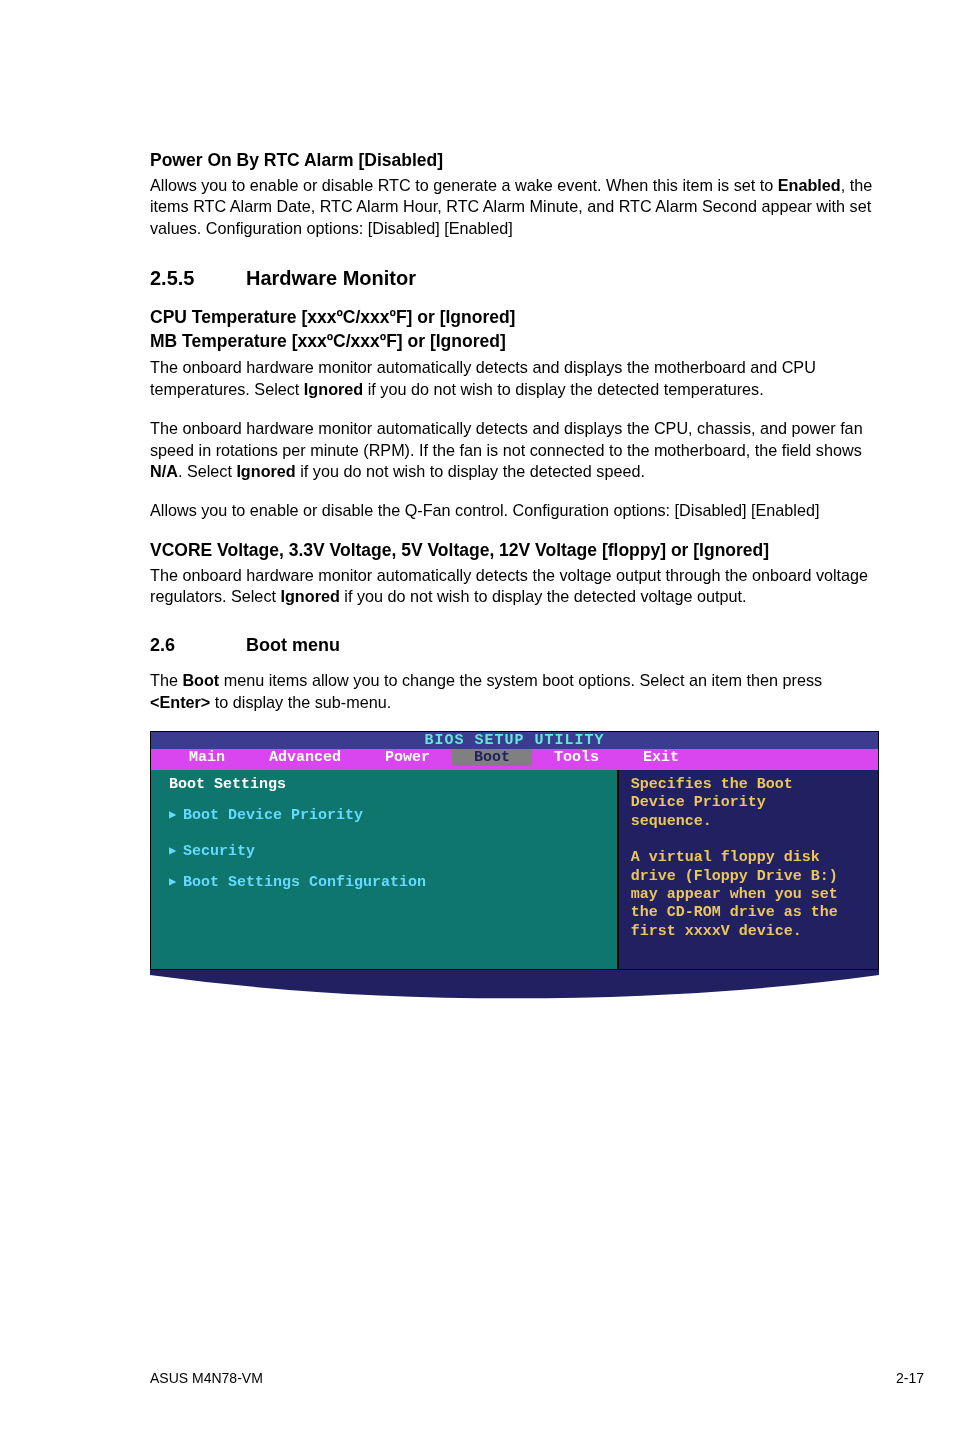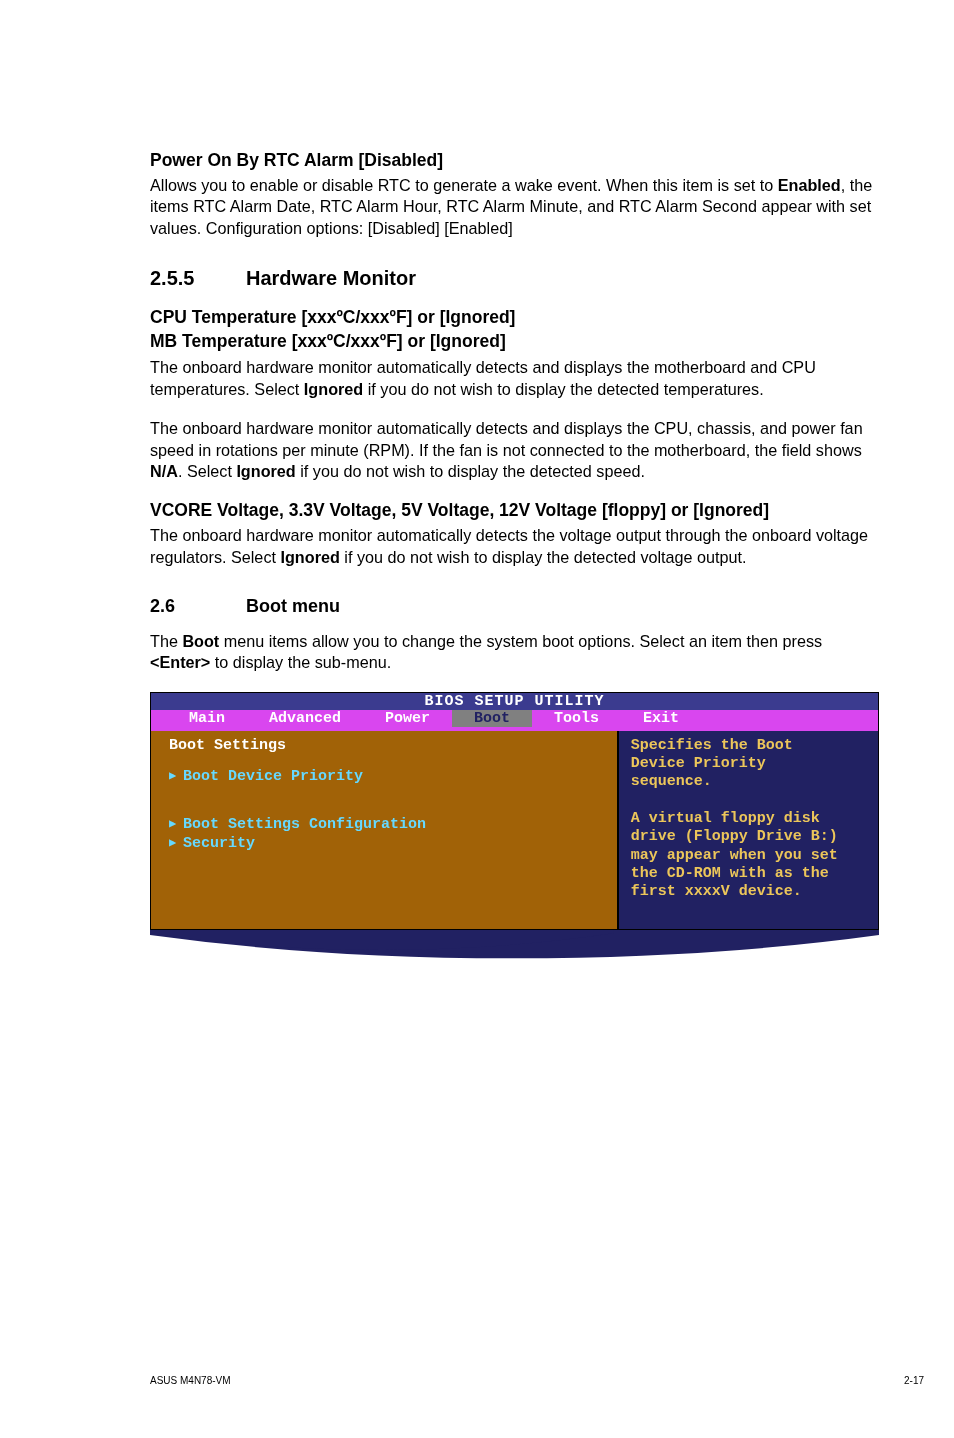--- a/index.html
+++ b/index.html
@@ -7,32 +7,32 @@
     .page { padding: 150px 75px 60px 150px; }
     h3.bold-sub { font-weight: bold; font-size: 17.5px; margin: 0 0 4px 0; }
     p.body { font-size: 16.2px; line-height: 1.32; margin-bottom: 28px; }
     h2.section { font-weight: bold; font-size: 20px; margin: 0 0 16px 0; }
     h2.section .num { display: inline-block; min-width: 96px; }
     h3.sub-mb { font-weight: bold; font-size: 17.5px; line-height: 1.35; margin: 0 0 4px 0; }
     p.body-short { font-size: 16.2px; line-height: 1.32; margin-bottom: 18px; }
     h1.chapter { font-weight: bold; font-size: 18px; margin: 28px 0 14px 0; }
     h1.chapter .num { display: inline-block; min-width: 96px; }
     .bios-box { border: 1px solid #000; background: #212162; width: 100%; }
-    .bios-title { text-align: center; font-family: "Courier New", monospace; font-size: 15px; font-weight: bold; color: #ffffff; background: #3b3b8f; letter-spacing: 1px; }
+    .bios-title { text-align: center; font-family: "Courier New", monospace; font-size: 15px; font-weight: bold; color: #5eead4; background: #3b3b8f; letter-spacing: 1px; }
     .bios-tabs { display: flex; gap: 0; padding: 0 16px 4px 16px; font-family: "Courier New", monospace; font-size: 15px; font-weight: bold; color: #fff; background: #d946ef; }
     .bios-tabs span { padding: 0 22px; }
     .bios-tabs span.sel { background: #808080; color: #212162; }
     .bios-body { display: flex; }
-    .bios-left { flex: 1.95; background: #a16207; border-right: 2px solid #000; padding: 6px 18px 40px 18px; font-family: "Courier New", monospace; font-size: 15px; font-weight: bold; color: #fff; position: relative; }
+    .bios-left { flex: 1.95; background: #0f766e; border-right: 2px solid #000; padding: 6px 18px 40px 18px; font-family: "Courier New", monospace; font-size: 15px; font-weight: bold; color: #fff; position: relative; }
     .bios-left .heading { color: #fff; }
     .bios-left .cyan { color: #66d9ff; display: block; margin-top: 14px; }
     .bios-left .cyan .tri { color: #66d9ff; font-size: 12px; display:inline-block; width:14px; vertical-align: 1px; }
     .bios-right { flex: 1; background: #212162; padding: 6px 27px 28px 12px; font-family: "Courier New", monospace; font-size: 15px; font-weight: bold; color: #ecc65a; line-height: 1.22; }
     .bios-right .help-line { white-space: pre-wrap; }
-    .footer { display:flex; justify-content: space-between; font-size: 10px; width: 774px; position: fixed; bottom: 52px; left: 150px; right: 30px; }
+    .footer { display:flex; justify-content: space-between; font-size: 14px; width: 774px; position: fixed; bottom: 52px; left: 150px; right: 30px; }
   </style>
 </head>
 <body>
 
 <div class="page">
 
   <h3 class="bold-sub">Power On By RTC Alarm [Disabled]</h3>
   <p class="body">
     Allows you to enable or disable RTC to generate a wake event. When this item is set to <b>Enabled</b>, the items RTC Alarm Date, RTC Alarm Hour, RTC Alarm Minute, and RTC Alarm Second appear with set values. Configuration options: [Disabled] [Enabled]
   </p>
@@ -46,20 +46,21 @@
     <span>MB Temperature [xxxºC/xxxºF] or [Ignored]</span>
   </h3>
   <p class="body-short">
     The onboard hardware monitor automatically detects and displays the motherboard and CPU temperatures. Select <b>Ignored</b> if you do not wish to display the detected temperatures.
   </p>
 
   <p class="body-short">
     The onboard hardware monitor automatically detects and displays the CPU, chassis, and power fan speed in rotations per minute (RPM). If the fan is not connected to the motherboard, the field shows <b>N/A</b>. Select <b>Ignored</b> if you do not wish to display the detected speed.
   </p>
 
+  <p class="body-short">Allows you to enable or disable the Q-Fan control. Configuration options: [Disabled] [Enabled]</p>
 
   <h3 class="bold-sub">VCORE Voltage, 3.3V Voltage, 5V Voltage, 12V Voltage [floppy] or [Ignored]</h3>
   <p class="body">
     The onboard hardware monitor automatically detects the voltage output through the onboard voltage regulators. Select <b>Ignored</b> if you do not wish to display the detected voltage output.
   </p>
 
   <h1 class="chapter">
     <span class="num">2.6</span><span>Boot menu</span>
   </h1>
   <p class="body-short">
@@ -74,32 +75,32 @@
       <span>Power</span>
       <span class="sel">Boot</span>
       <span>Tools</span>
       <span>Exit</span>
     </div>
     <div class="bios-body">
       <div class="bios-left">
         <span class="heading">Boot Settings</span>
         <span class="cyan"><span class="tri">▶</span><span>Boot Device Priority</span></span>
         <br>
+        <span class="cyan" style="margin-top:2px;"><span class="tri">▶</span><span>Security</span></span>
         <span class="cyan"><span class="tri">▶</span><span>Boot Settings Configuration</span></span>
-        <span class="cyan" style="margin-top:2px;"><span class="tri">▶</span><span>Security</span></span>
       </div>
       <div class="bios-right">
         <div class="help-line">Specifies the Boot</div>
         <div class="help-line">Device Priority</div>
         <div class="help-line">sequence.</div>
         <div class="help-line">&nbsp;</div>
         <div class="help-line">A virtual floppy disk</div>
         <div class="help-line">drive (Floppy Drive B:)</div>
         <div class="help-line">may appear when you set</div>
-        <div class="help-line">the CD-ROM with as the</div>
+        <div class="help-line">the CD-ROM drive as the</div>
         <div class="help-line">first xxxxV device.</div>
       </div>
     </div>
   </div>
   <div>
     <svg viewBox="0 0 730 36" preserveAspectRatio="none" style="width:100%;height:30px;display:block;">
       <path d="M0,0 L730,0 L730,6 Q560,34 365,34 Q170,34 0,6 Z" fill="#212162"></path>
       <path d="M0,0 L464,0 L464,4 Q350,24 232,24 Q110,24 0,4 Z" fill="#212162"></path>
     </svg>
   </div>

